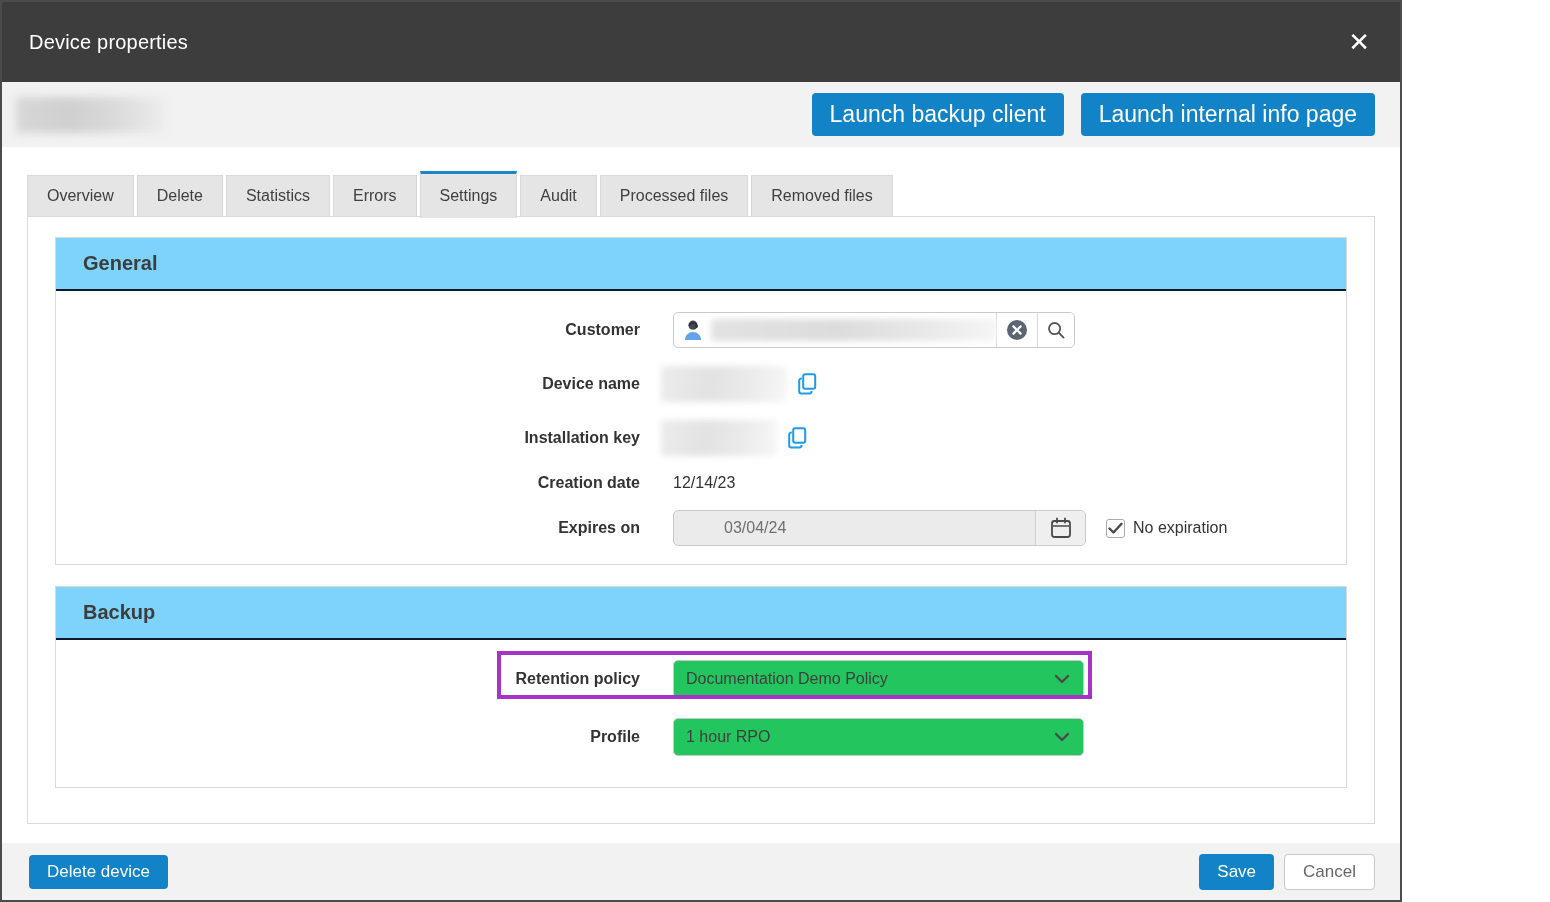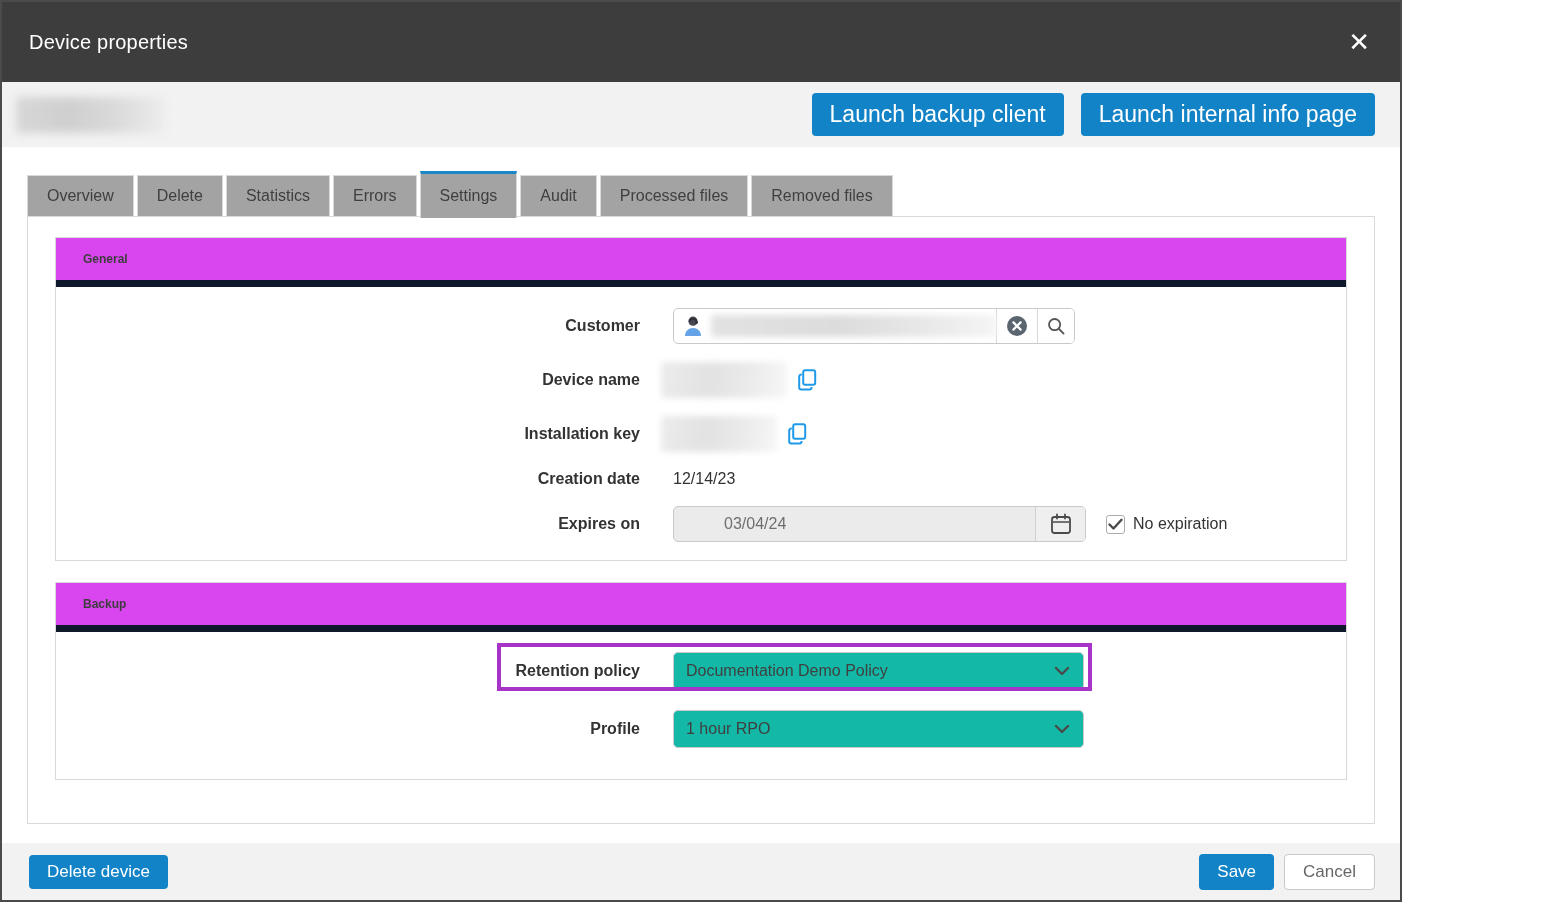--- a/index.html
+++ b/index.html
@@ -19,28 +19,28 @@
   .device-title-blob { width:148px; height:36px; }
   .subheader-buttons { margin-left:auto; display:flex; gap:17px; }
   .btn { border:none; border-radius:4px; font-family:inherit; font-size:23px; cursor:pointer; }
   .btn-primary { background:#1283c6; color:#fff; padding:8px 18px; }
   .btn-secondary { background:#fff; color:#666; border:1px solid #c9c9c9; padding:8px 22px; }
 
   
   .content { flex:1; background:#fff; padding:24px 25px 0 25px; }
 
   .tabs { display:flex; align-items:flex-end; position:relative; z-index:2; }
-  .tab { background:#a3a3a3; border:1px solid #d9d9d9; height:42px; display:flex; align-items:center; padding:0 19px; margin-right:3px; font-size:16px; color:#3f3f3f; cursor:pointer; }
+  .tab { background:#e5e5e5; border:1px solid #d9d9d9; height:42px; display:flex; align-items:center; padding:0 19px; margin-right:3px; font-size:16px; color:#3f3f3f; cursor:pointer; }
   .tab.active { border-top:3px solid #1b87c9; border-bottom:none; height:47px; margin-bottom:-1px; font-weight:400; }
 
   .tab-panel { border:1px solid #d9d9d9; margin-top:-1px; height:608px; padding:20px 27px; background:#fff; }
 
   .section { border:1px solid #d9d9d9; background:#fff; }
   .section + .section { margin-top:21px; }
-  .section-header { background:#d946ef; border-bottom:7px solid #0f172a; padding:14px 27px; font-size:12px; font-weight:700; color:#3d3d3d; }
+  .section-header { background:#7dd3fc; border-bottom:2px solid #0f172a; padding:14px 27px; font-size:20px; font-weight:700; color:#3d3d3d; }
   .section-body { padding:21px 0 18px 0; }
   .section-body.backup { padding:20px 0 31px 0; }
 
   .form-row { display:flex; align-items:center; margin-bottom:18px; position:relative; }
   .form-row:last-child { margin-bottom:0; }
   .form-row.select-row { margin-bottom:20px; }
   .form-label { width:584px; text-align:right; margin-right:33px; font-size:16px; font-weight:700; color:#333; flex:none; }
   .form-value { font-size:16px; color:#333; }
 
   
@@ -60,21 +60,21 @@
   
   .expires-group { width:413px; background:#ebebeb; }
   .expires-group .ig-main { padding-left:14px; color:#6f6f6f;margin-left:36px; }
   .expires-group .ig-seg { background:#efefef; border-left:1px solid #cfcfcf; width:50px; }
 
   .checkbox-wrap { display:flex; align-items:center; margin-left:20px; cursor:pointer; }
   .checkbox { width:19px; height:19px; border:1px solid #ababab; border-radius:3px; background:#fff; display:flex; align-items:center; justify-content:center; }
   .checkbox-label { margin-left:8px; font-size:16px; font-weight:400; color:#333; }
 
   
-  .select { width:411px; height:38px; border:1px solid #c9c9c9; border-radius:5px; background:#14b8a6; display:flex; align-items:center; justify-content:space-between; padding:0 13px 0 12px; cursor:pointer; font-size:16px; color:#3f3f3f; }
+  .select { width:411px; height:38px; border:1px solid #c9c9c9; border-radius:5px; background:#22c55e; display:flex; align-items:center; justify-content:space-between; padding:0 13px 0 12px; cursor:pointer; font-size:16px; color:#3f3f3f; }
 
   .highlight-ring { position:absolute; left:441px; top:-9px; width:595px; height:48px; border:4px solid #a833c9; pointer-events:none; }
 
   
   .footer { height:57px; background:#f2f2f2; display:flex; align-items:center; padding:0 25px 0 27px; flex:none; }
   .footer-right { margin-left:auto; display:flex; gap:10px; }
   .btn-footer { font-size:17px; padding:7px 18px; }
   svg { display:block; }
 </style>
 </head>

